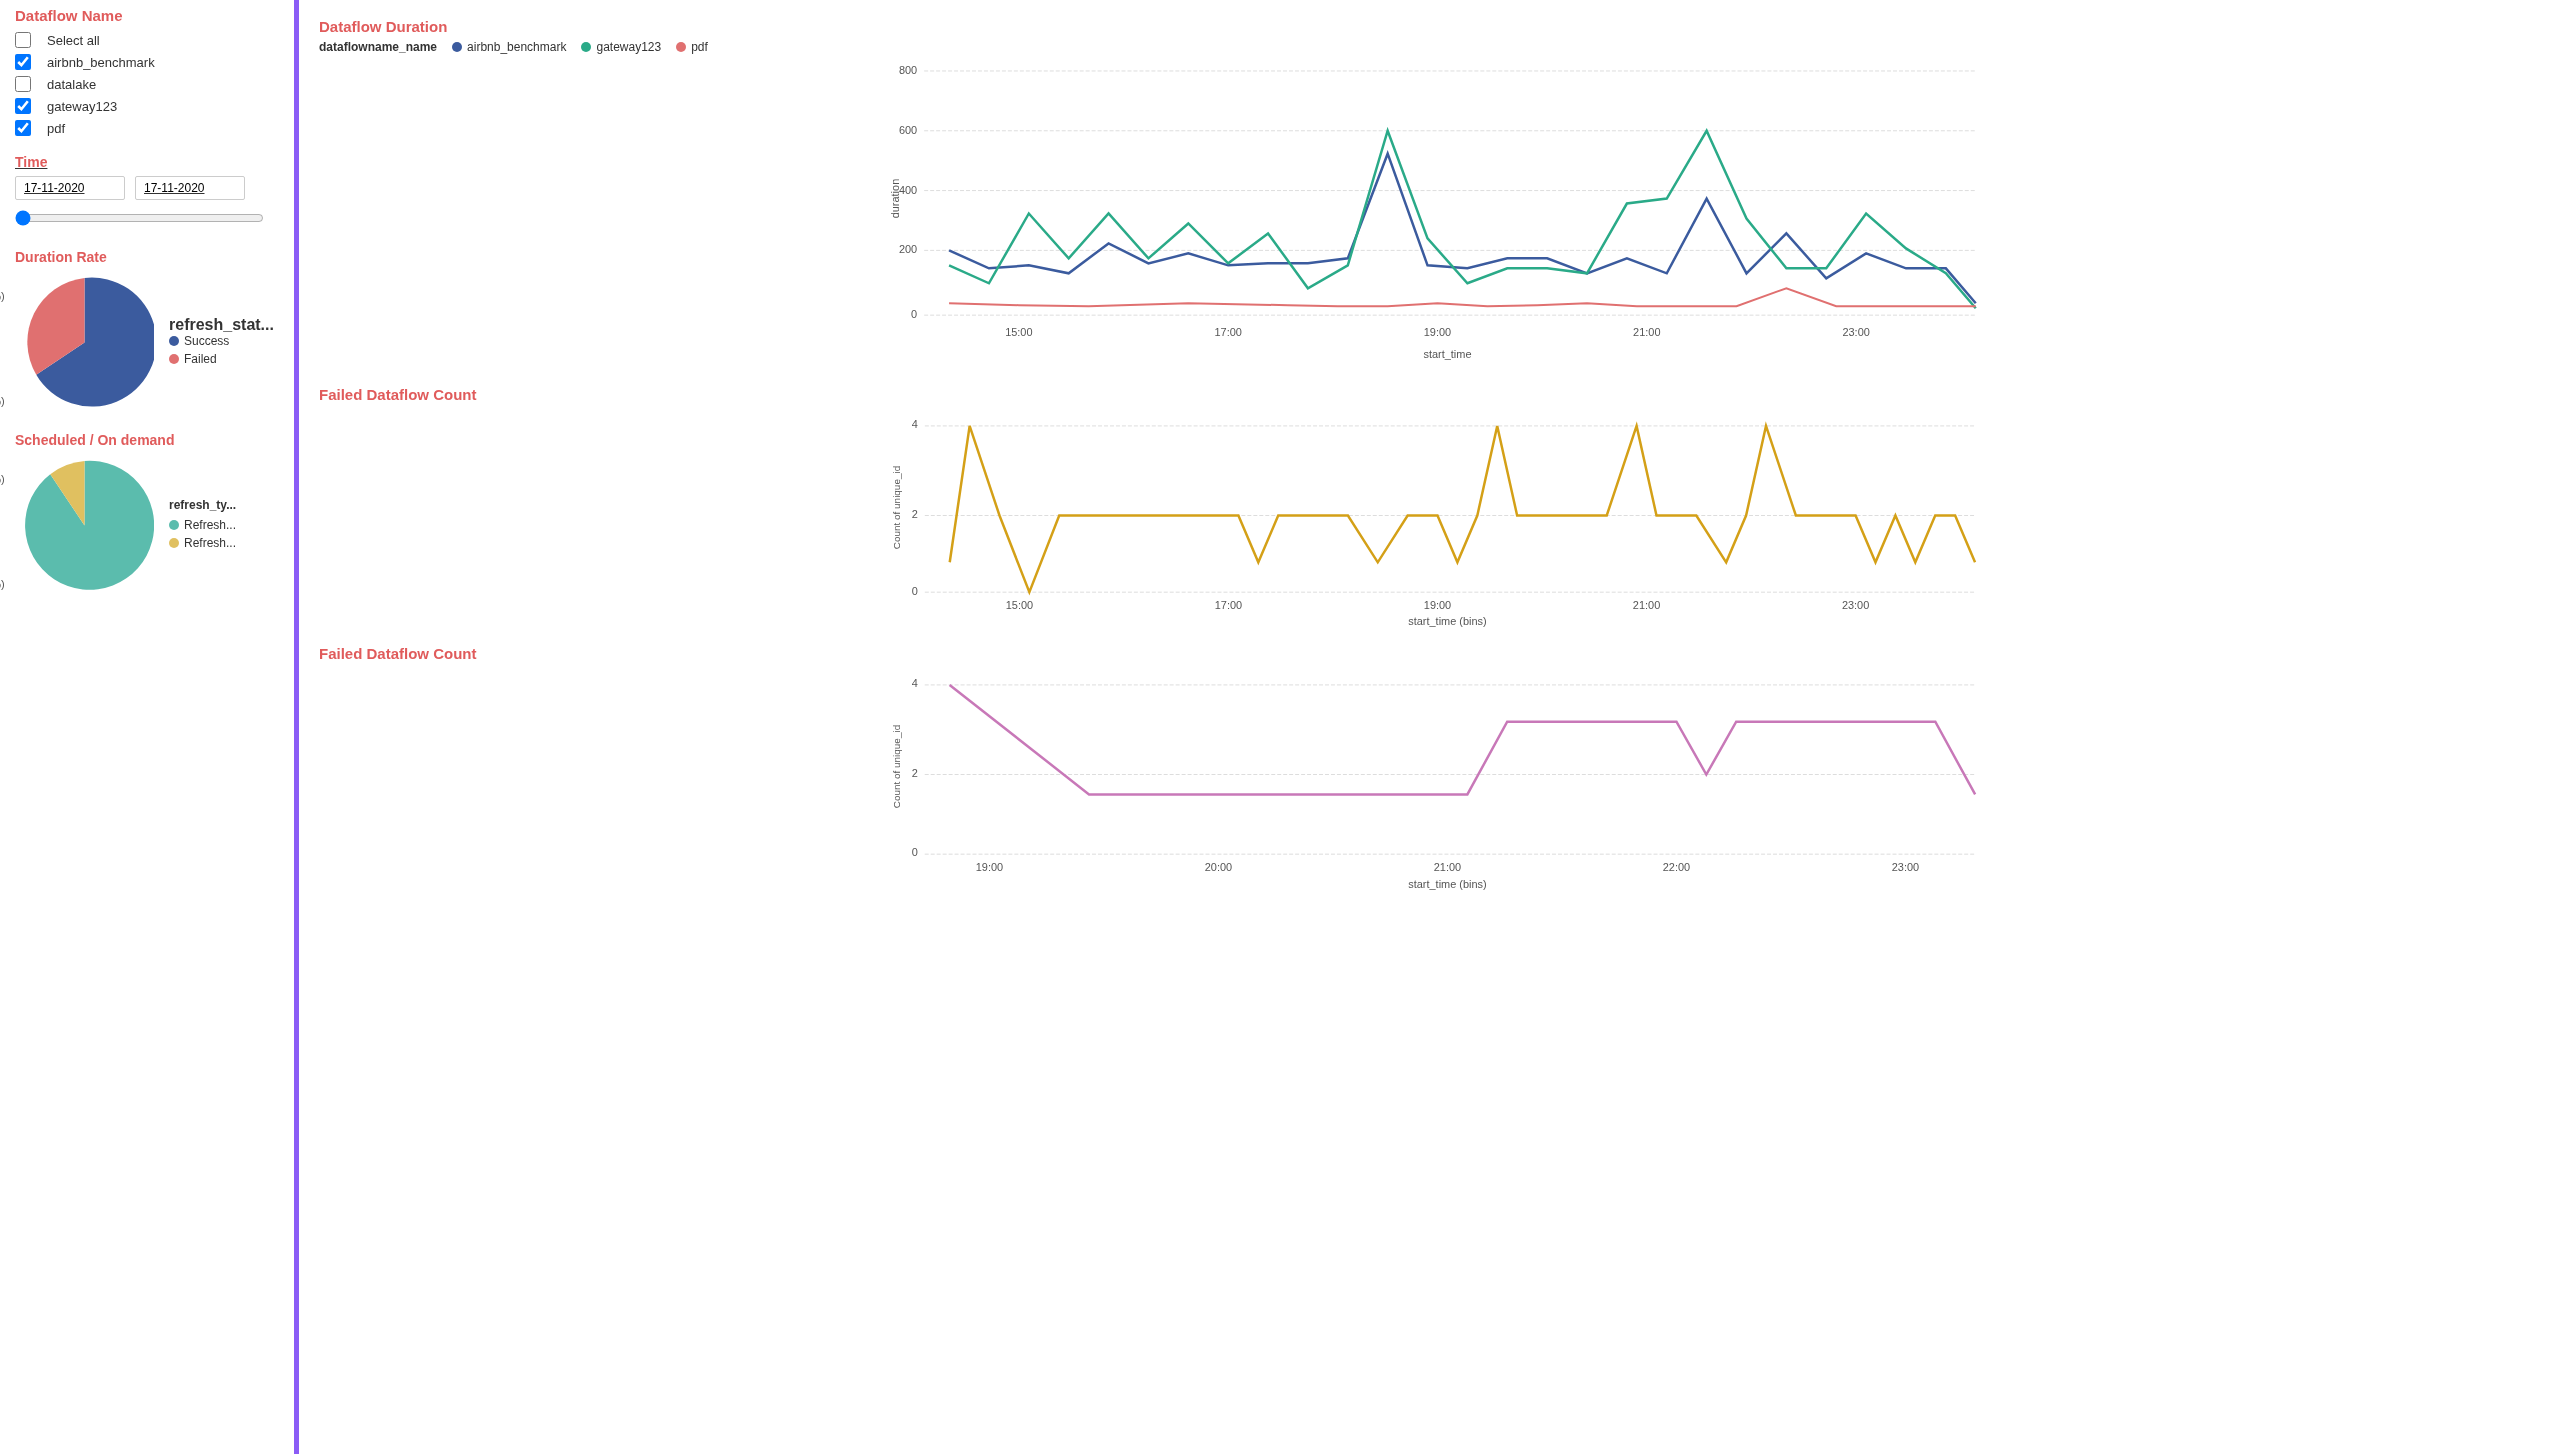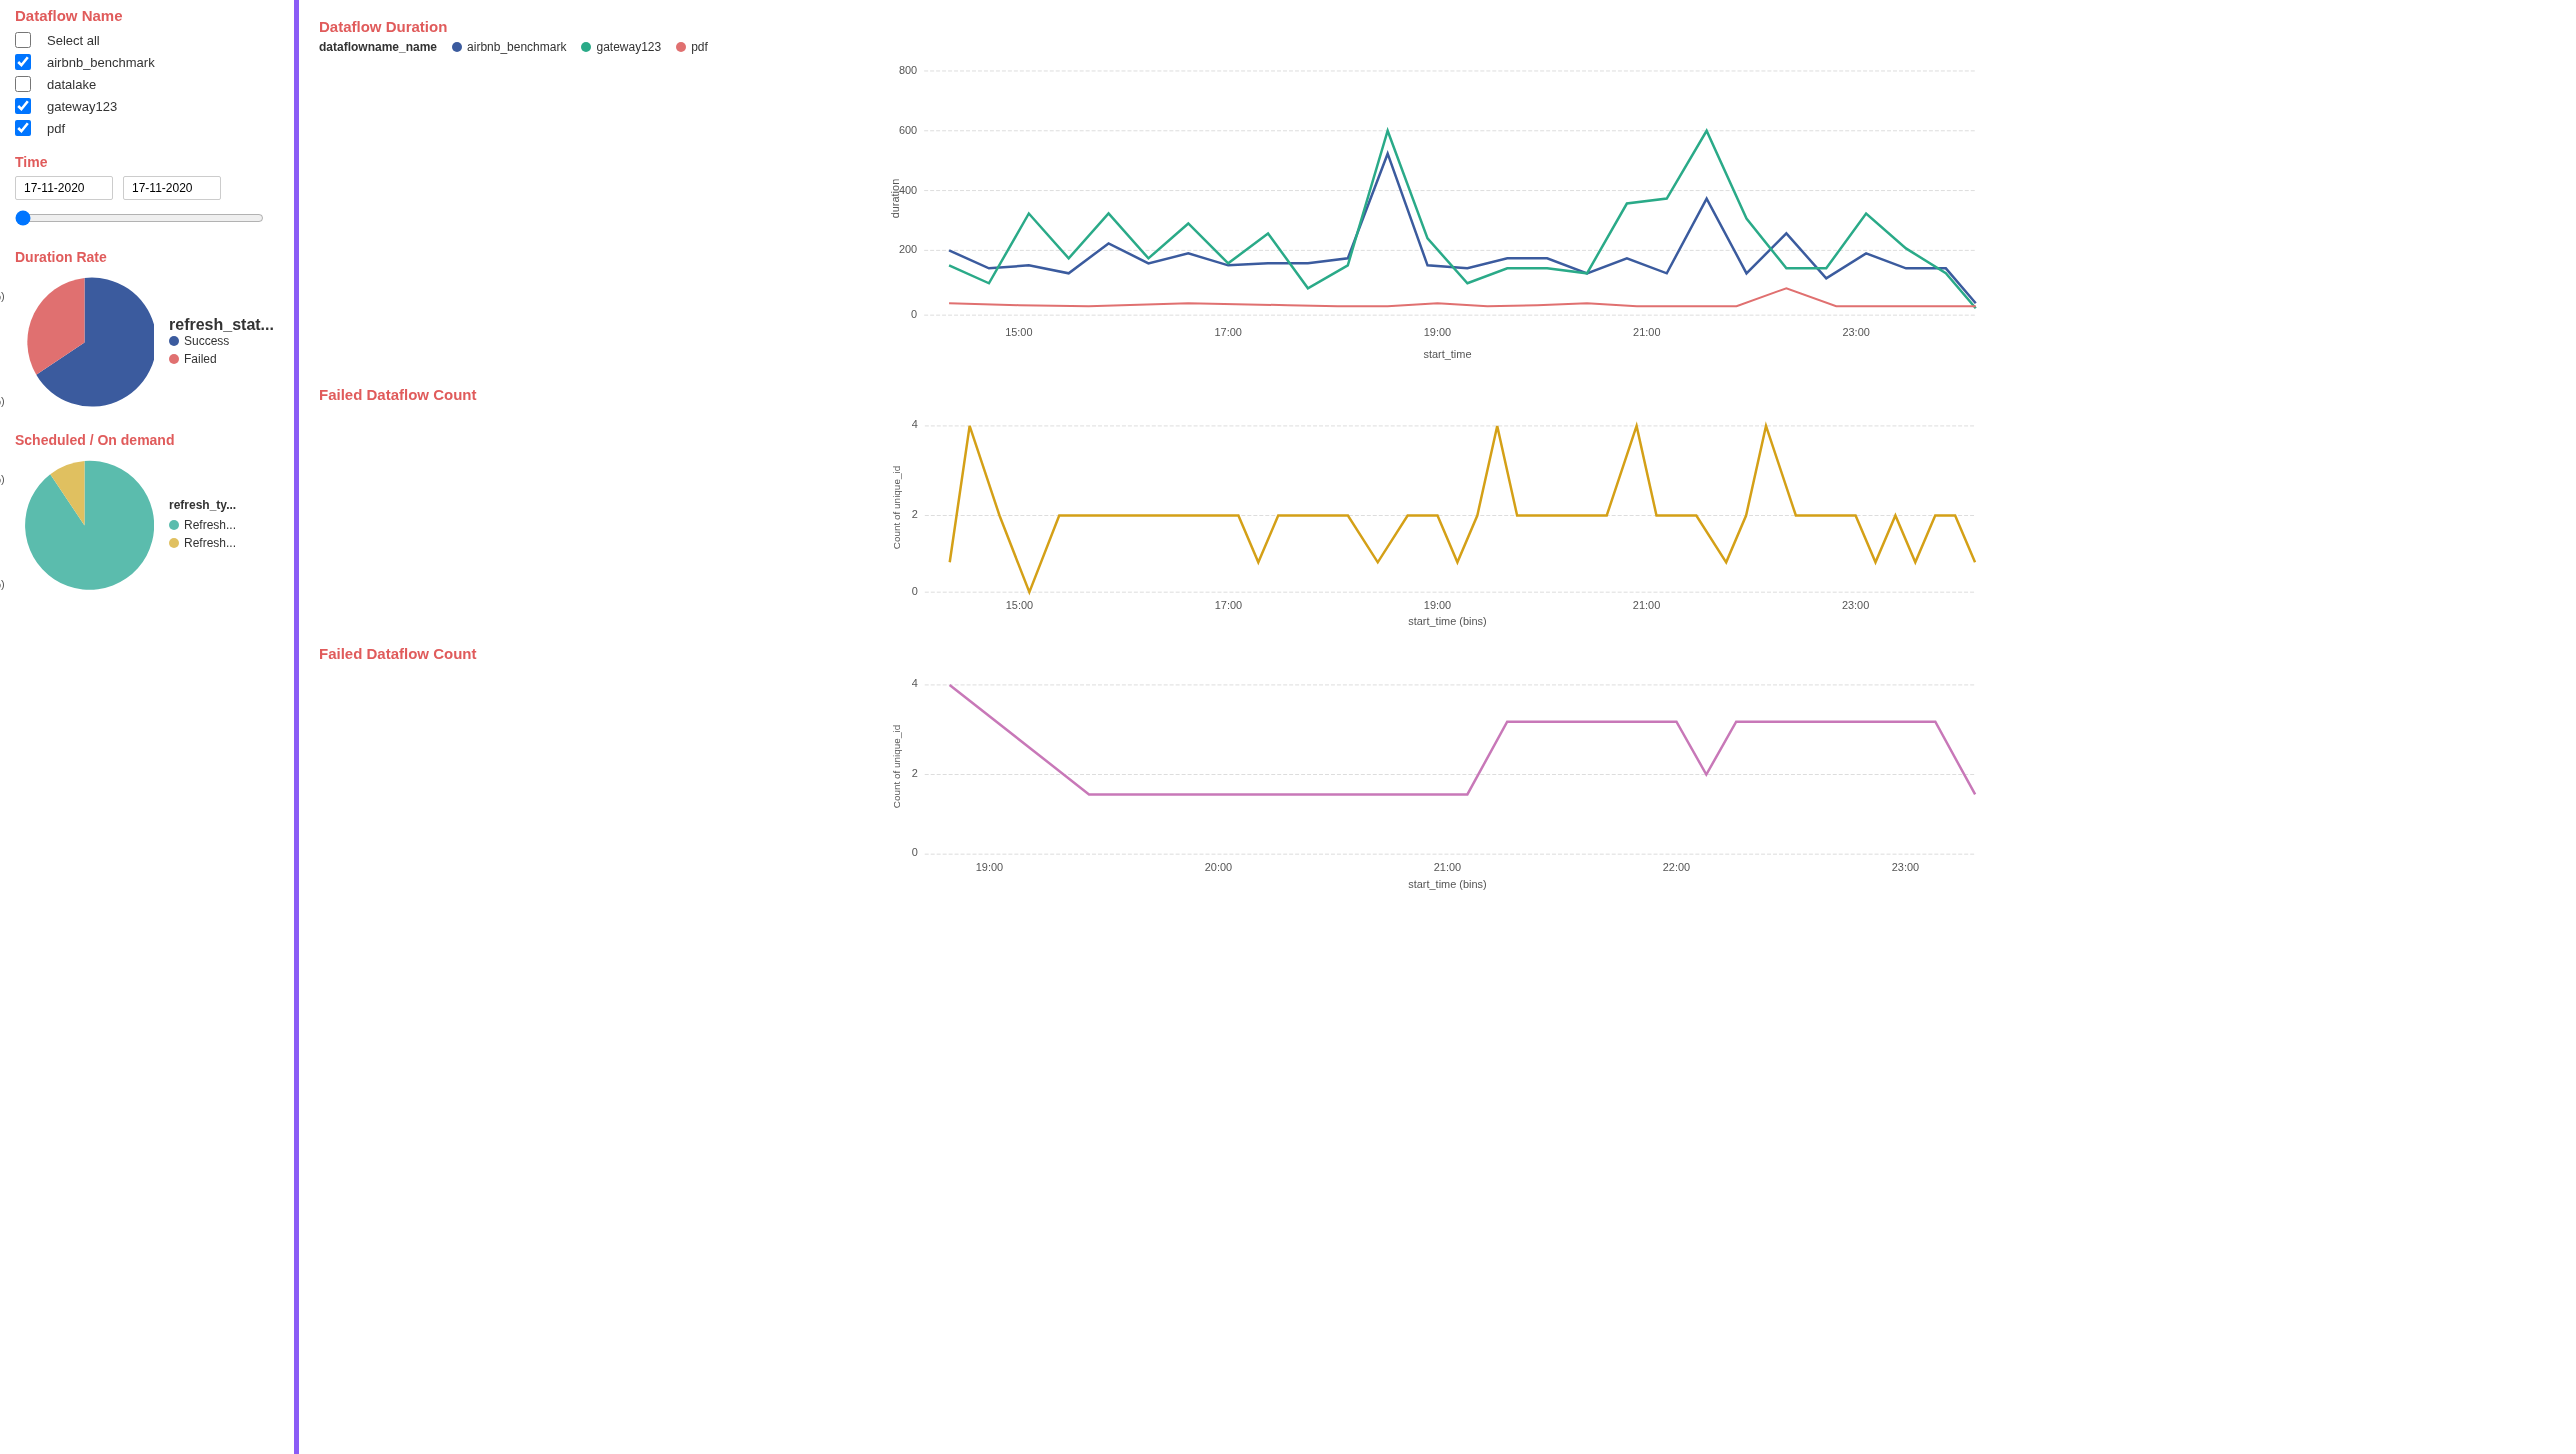--- a/index.html
+++ b/index.html
@@ -7,23 +7,23 @@
     .layout { display: flex; width: 100%; min-height: 100vh; }
     .sidebar { width: 299px; min-width: 299px; padding: 7px 15px; border-right: 5px solid #8b5cf6; }
     .main { flex: 1; padding: 18px 20px; }
 
     .section-title { color: #e05b5b; font-size: 15px; font-weight: bold; margin-bottom: 8px; }
     .section-title-small { color: #e05b5b; font-size: 14px; font-weight: bold; margin-bottom: 6px; }
 
     .checkbox-item { display: flex; align-items: center; gap: 16px; margin-bottom: 6px; font-size: 13px; }
     .checkbox-item input[type="checkbox"] { width: 16px; height: 16px; }
 
-    .time-section { margin-top: 18px; }
+    .time-section { margin-top: 18px; text-decoration: underline; }
     .time-inputs { display: flex; gap: 10px; margin-top: 6px; }
-    .time-input { border: 1px solid #ccc; padding: 4px 8px; font-size: 12px; border-radius: 2px; width: 98px; }
+    .time-input { border: 1px solid #ccc; padding: 4px 8px; font-size: 12px; border-radius: 2px; width: 110px; }
     .slider-container { margin-top: 10px; }
     .slider { width: 249px; }
 
     .pie-section { margin-top: 20px; }
     .pie-wrapper { display: flex; align-items: center; gap: 15px; margin-top: 8px; }
     .pie-legend { font-size: 12px; }
     .pie-legend-item { display: flex; align-items: center; gap: 5px; margin-bottom: 4px; text-align: right; }
     .chart-block { margin-bottom: 15px; }
     .chart-title { color: #e05b5b; font-size: 15px; font-weight: bold; margin-bottom: 5px; }
 

